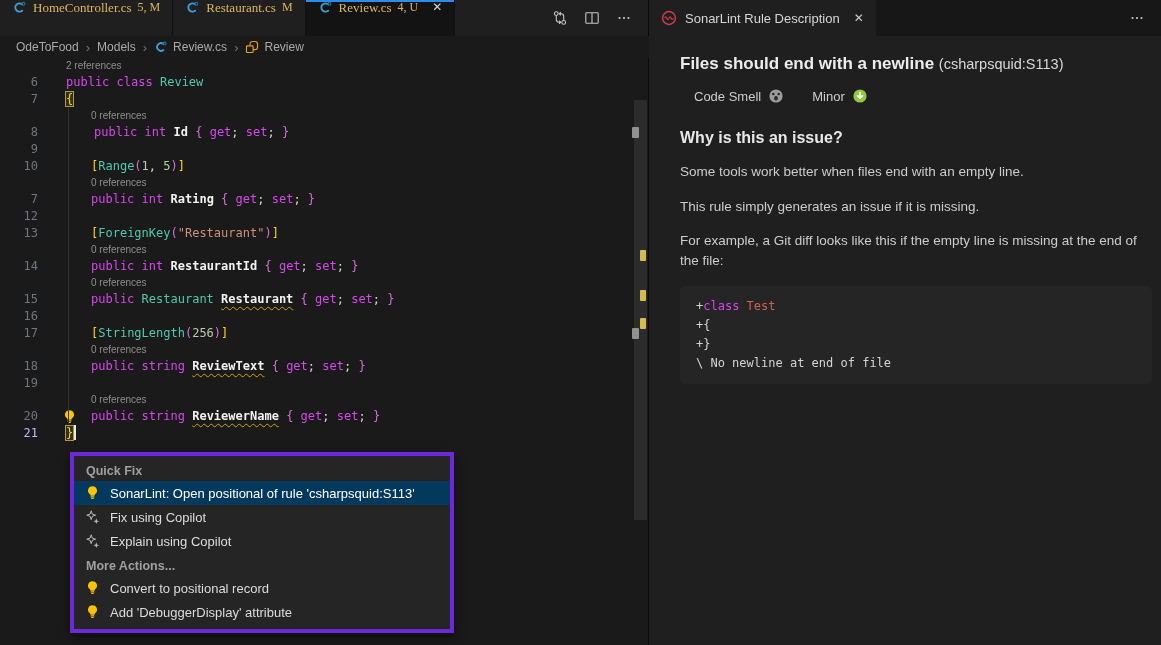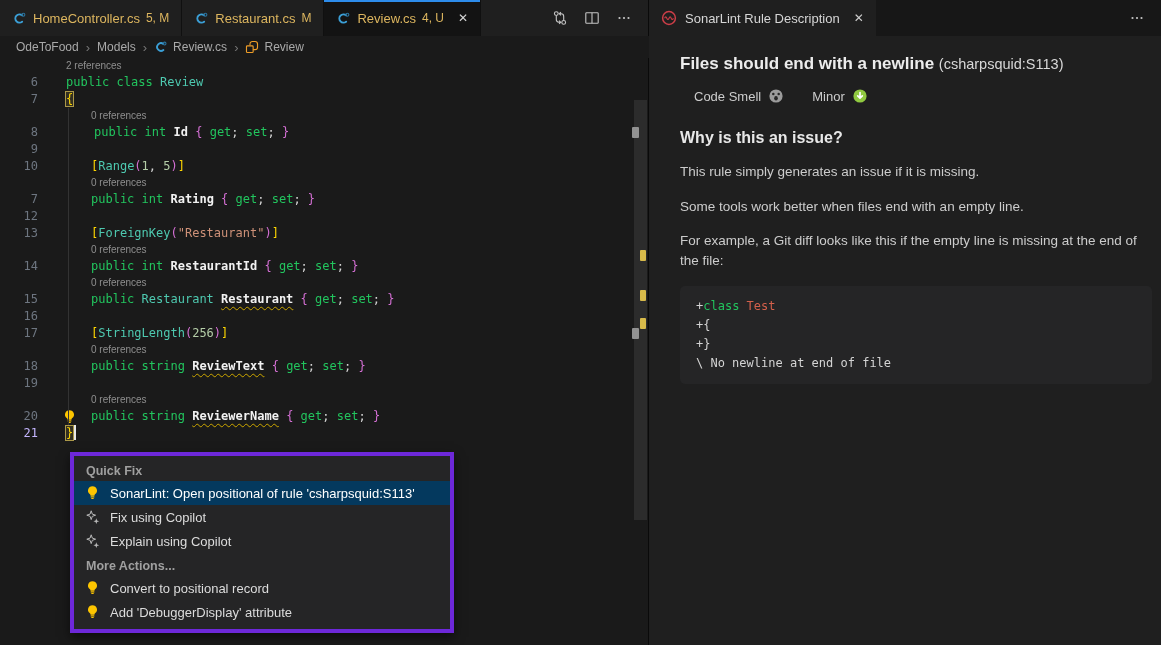--- a/index.html
+++ b/index.html
@@ -3,22 +3,22 @@
 <meta charset="utf-8">
 <style>
   html,body{margin:0;padding:0;background:#000;}
   .window{position:relative;width:1161px;height:645px;background:#1f1f1f;overflow:hidden;
           font-family:"Liberation Sans",sans-serif;-webkit-font-smoothing:antialiased;}
 
   
   .editor-group{position:absolute;left:0;top:0;width:648px;height:645px;background:#1a1a1a;border-right:1px solid #0a0a0a;}
   .tabbar{position:absolute;left:0;top:0;width:648px;height:36px;background:#1f1f1f;display:flex;align-items:stretch;}
   #tabs{display:flex;}
-  .tab{display:flex;align-items:center;gap:6px;padding:0 12px;background:#1f1f1f;border-right:1px solid #101010;
-       font-size:13px;color:#ddb65f;cursor:pointer;white-space:nowrap;}
+  .tab{display:flex;align-items:flex-start;gap:6px;padding:0 12px;background:#1f1f1f;border-right:1px solid #101010;
+       font-size:13px;color:#ddb65f;cursor:pointer;white-space:nowrap;font-family:Liberation Serif, serif;}
   .tab.active{background:#131313;box-shadow:inset 0 2px 0 #2d8ceb;}
   .tbadge{font-size:12px;color:#ddb65f;}
   .tclose{color:#d6d6d6;font-size:12px;margin-left:8px;}
   .tab-actions{margin-left:auto;display:flex;align-items:center;gap:16px;padding-right:16px;}
   .tab-actions .act{display:flex;align-items:center;cursor:pointer;}
 
   .breadcrumbs{position:absolute;left:0;top:36px;width:648px;height:22px;background:#1a1a1a;
                display:flex;align-items:center;gap:7px;padding-left:16px;font-size:12px;color:#a9a9a9;}
   .bc-item{display:flex;align-items:center;gap:5px;cursor:pointer;}
   .sep{color:#767676;font-size:13px;}
@@ -28,21 +28,21 @@
   
   #code{position:absolute;left:0;top:58px;width:648px;}
   .row{position:relative;}
   .coderow{height:17px;}
   .lensrow{height:16px;}
   .ln{position:absolute;left:0;top:0;width:38px;text-align:right;color:#6e7681;
       font:12px "DejaVu Sans Mono",monospace;line-height:17px;}
   .ln.cur{color:#c4b5fd;}
   .ctext{position:absolute;top:0;white-space:pre;font:12px "DejaVu Sans Mono",monospace;line-height:17px;color:#d4d4d4;}
   .lenstext{font:10px "Liberation Sans",sans-serif;line-height:15px;color:#8f8f8f;cursor:pointer;}
-  .kw{color:#22c55e;} .ty{color:#4ec9b0;} .pl{color:#d4d4d4;}
+  .kw{color:#d946ef;} .ty{color:#4ec9b0;} .pl{color:#d4d4d4;}
   .pr{color:#f2f2f2;font-weight:bold;}
   .prw{color:#f2f2f2;font-weight:bold;text-decoration:underline wavy #cca700 1px;text-underline-offset:3px;}
   .b1{color:#ffd700;} .b2{color:#d670d6;} .nu{color:#b5cea8;} .st{color:#ce9178;}
   .match{outline:1px solid rgba(220,195,90,.75);background:rgba(100,90,45,.35);}
   .indent-guide{position:absolute;left:68px;top:108px;width:1px;height:317px;background:#333;}
   .bulb-gutter{position:absolute;left:62px;top:1px;width:15px;height:15px;cursor:pointer;}
   .cursor{display:inline-block;width:2px;height:15px;background:#e8e8e8;vertical-align:-3px;margin-left:1px;}
 
   
   .sb{position:absolute;right:0;top:58px;width:15px;height:480px;}
@@ -376,20 +376,20 @@
           <span id="minor-icon-slot">
               <svg width="16" height="16" viewBox="0 0 16 16">
                 <circle cx="8" cy="8" r="6.6" fill="#90c940"></circle>
                 <path d="M8 4.6v5.2M5.7 7.8 8 10.1l2.3-2.3" fill="none" stroke="#fff" stroke-width="1.7" stroke-linecap="round" stroke-linejoin="round"></path>
               </svg>
             </span>
         </span>
       </div>
       <div class="ph2">Why is this an issue?</div>
       <div id="paragraphs">
+          <div class="ppara">Some tools work better when files end with an empty line.</div>
           <div class="ppara">This rule simply generates an issue if it is missing.</div>
-          <div class="ppara">Some tools work better when files end with an empty line.</div>
           <div class="ppara">For example, a Git diff looks like this if the empty line is missing at the end of the file:</div>
         </div>
       <div class="diffblock" id="diffblock"><div><span class="pl">+</span><span class="kw">class</span><span class="pl"> </span><span class="er">Test</span></div><div><span class="pl">+{</span></div><div><span class="pl">+}</span></div><div><span class="pl">\ No newline at end of file</span></div></div>
     </div>
   </div>
 </div>
 
 </body></html>

